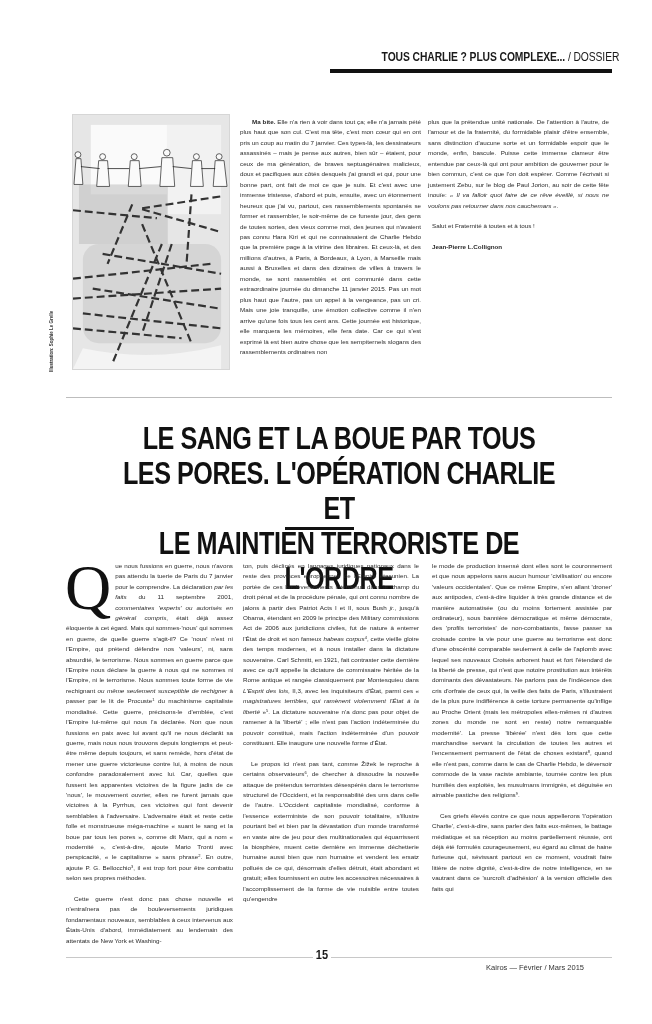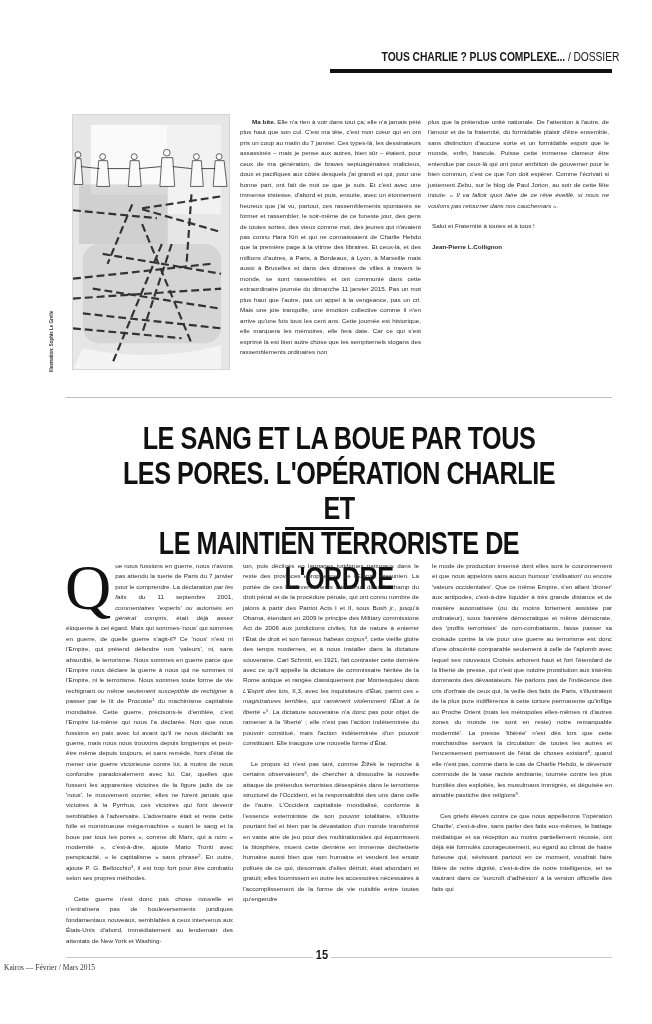--- a/index.html
+++ b/index.html
@@ -57,22 +57,22 @@
     float: left; font-family: "Liberation Serif", serif; font-size: 64px; line-height: 50px;
     margin: 2px 4px 0 -1px; color: #111; height: 52px;
   }
   sup { font-size: 4px; vertical-align: 2px; line-height: 0; }
 
   .foot-rule { position: absolute; top: 957px; height: 1px; background: #c8c8c8; }
   .foot-rule.l { left: 66px; width: 247px; }
   .foot-rule.r { left: 331px; width: 281px; }
   .page-num { position: absolute; left: 312px; top: 947px; width: 20px; text-align: center;
     font-family: "Liberation Sans", sans-serif; font-weight: bold; font-size: 13px; transform: scaleX(0.85); }
-  .footer-line { position: absolute; left: 0; width: 584px; top: 963px; text-align: left;
-    font-family: Liberation Serif, serif; font-size: 7.5px; color: #333; padding-left: 4px; }
+  .footer-line { position: absolute; left: 0; width: 584px; top: 963px; text-align: right;
+    font-family: Liberation Sans, sans-serif; font-size: 7.5px; color: #333; padding-left: 4px; }
 </style>
 </head>
 <body>
 
 <div class="running-head">
   <b>TOUS CHARLIE ? PLUS COMPLEXE...</b><span class="light"> / </span><span class="light">DOSSIER</span>
 </div>
 <div class="head-rule">
     <div></div>
   </div>

